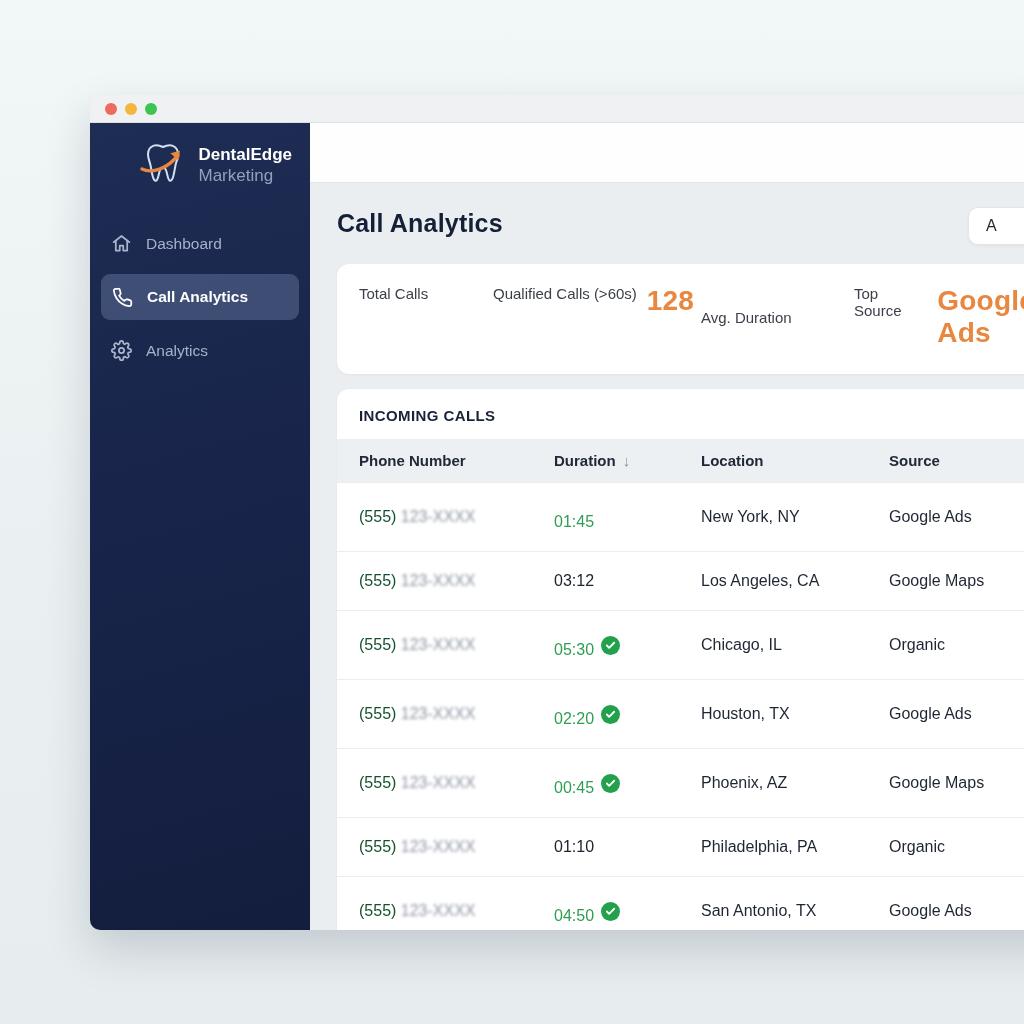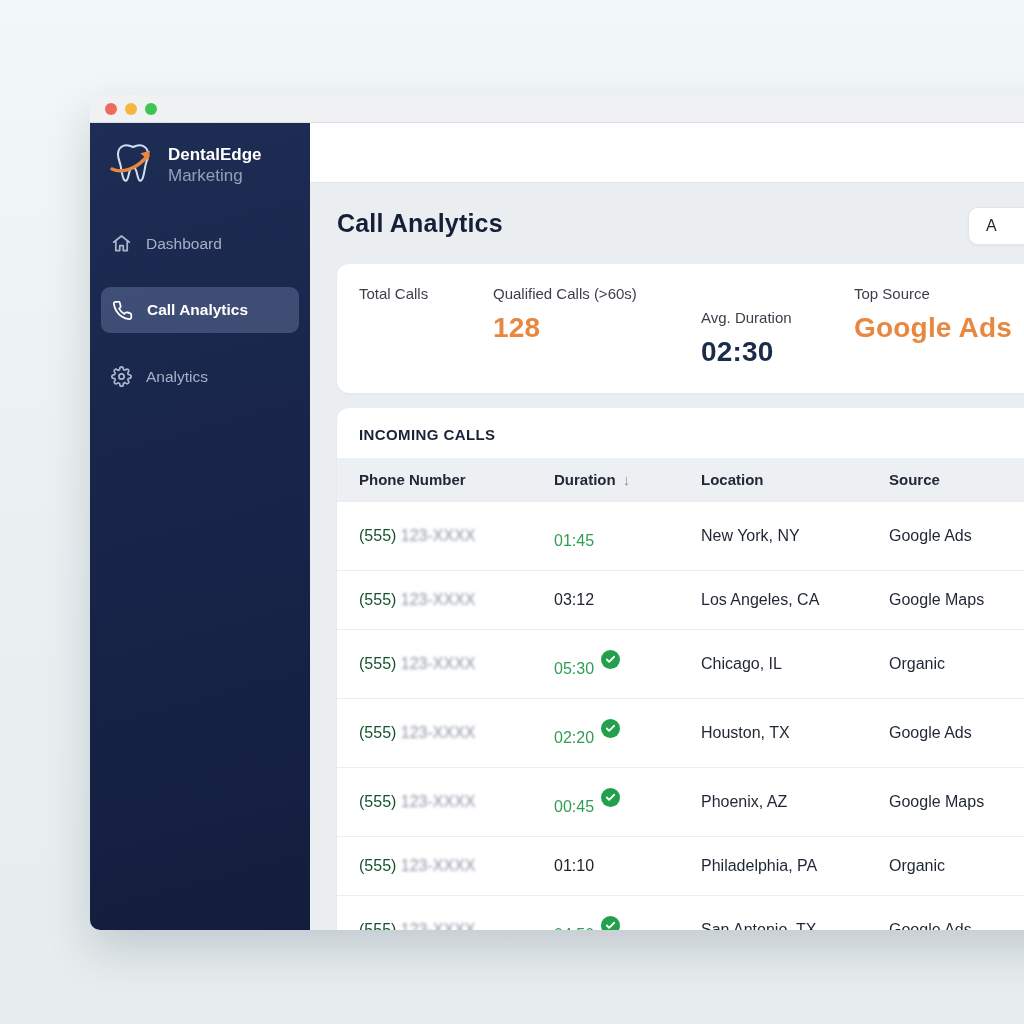--- a/index.html
+++ b/index.html
@@ -23,25 +23,25 @@
   .dot.yellow { background: #f5b63e; }
   .dot.green { background: #3ec450; }
   .window-body { display: flex; height: 807px; }
 
   
   .sidebar {
     width: 220px; flex: 0 0 220px; height: 100%;
     background: linear-gradient(165deg, #1e2d54 0%, #18244a 45%, #131e3e 100%);
     padding-top: 18px;
   }
-  .brand { display: flex; align-items: center; gap: 10px; padding: 0 18px; }
+  .brand { display: flex; align-items: center; gap: 10px; padding: 0 18px; justify-content: flex-end; }
   .brand-logo { width: 50px; height: 46px; flex: 0 0 50px; }
   .brand-name { color: #ffffff; font-size: 17px; font-weight: bold; line-height: 22px; }
   .brand-sub { color: #93a0ba; font-size: 17px; line-height: 19px; }
-  .nav { margin-top: 34px; display: flex; flex-direction: column; gap: 18px; }
+  .nav { margin-top: 34px; display: flex; flex-direction: column; gap: 5px; }
   .nav-item {
     display: flex; align-items: center; gap: 14px; height: 45px;
     padding: 0 21px; color: #a6b1c8; font-size: 15.5px; cursor: pointer;
   }
   .nav-item .icon { width: 21px; height: 21px; display: inline-flex; }
   .nav-item svg { width: 21px; height: 21px; stroke: #aab5cb; }
   .nav-item.active {
     margin: 3px 11px; padding: 0 11px; height: 46px;
     background: rgba(122,140,177,0.38); border-radius: 9px;
     color: #ffffff; font-weight: bold;
@@ -59,37 +59,37 @@
     box-shadow: 0 1px 3px rgba(40,50,70,0.06);
     font-size: 16px; color: #1f2633; text-align: left; padding-left: 17px;
     font-family: inherit; cursor: pointer;
   }
 
   .stats-card {
     margin-top: 26px; background: #ffffff; border-radius: 12px 0 0 12px;
     box-shadow: 0 1px 3px rgba(40,50,70,0.05);
     display: flex; padding: 21px 0 25px 22px; margin-right: 0;
   }
-  .stat { display: flex; flex-direction: column; gap: 10px; }
+  .stat { display: flex; flex-direction: row; gap: 10px; }
   .stat:nth-child(1) { flex: 0 0 134px; }
   .stat:nth-child(2) { flex: 0 0 208px; }
   .stat:nth-child(3) { flex: 0 0 153px; margin-top: 24px; }
   .stat:nth-child(4) { flex: 1; }
   .stat-label { font-size: 15px; color: #3b3f49; }
   .stat-value { font-size: 28px; font-weight: bold; color: #1c2b4a; letter-spacing: 0.2px; }
 
   .table-card {
     margin-top: 15px; background: #ffffff; border-radius: 12px 0 0 0;
     box-shadow: 0 1px 3px rgba(40,50,70,0.05); overflow: hidden;
   }
   .table-title { padding: 18px 22px 15px; font-size: 15px; font-weight: bold; color: #1a2238; letter-spacing: 0.4px; }
   .thead { display: flex; align-items: center; background: #edf0f3; padding: 13px 0 13px 22px; }
   .th { font-size: 15px; font-weight: bold; color: #212838; }
   .col-phone { flex: 0 0 195px; }
-  .col-duration { flex: 0 0 147px; display: flex; gap: 7px; }
+  .col-duration { flex: 0 0 147px; display: flex; align-items: center; gap: 7px; }
   .col-location { flex: 0 0 188px; }
   .col-source { flex: 1; }
   .sort-icon { color: #8a909b; font-size: 15px; font-weight: normal; }
   .trow { display: flex; align-items: center; padding: 20px 0 20px 22px; border-top: 1px solid #ededef; font-size: 16px; color: #1f2633; }
   .trow:first-of-type { border-top: none; }
   .phone-visible { color: #14532d; }
   .phone-masked { color: #8d95a3; filter: blur(1.6px); }
   .duration-value { color: #20262f; }
   .duration-value.green { color: #2f9e52; margin-top: 10px; }
   .badge {
@@ -161,21 +161,20 @@
         <div class="stats-card">
           <div class="stat">
             <span class="stat-label">Total Calls</span>
           </div>
           <div class="stat">
             <span class="stat-label">Qualified Calls (&gt;60s)</span>
             <span class="stat-value" style="color: rgb(232, 135, 63);">128</span>
           </div>
           <div class="stat">
             <span class="stat-label">Avg. Duration</span>
-            <span class="stat-value" style="color: rgb(28, 43, 74);">02:30</span>
           </div>
           <div class="stat">
             <span class="stat-label">Top Source</span>
             <span class="stat-value" style="color: rgb(232, 135, 63);">Google Ads</span>
           </div>
         </div>
 
         <div class="table-card">
           <div class="table-title">INCOMING CALLS</div>
           <div class="thead">

